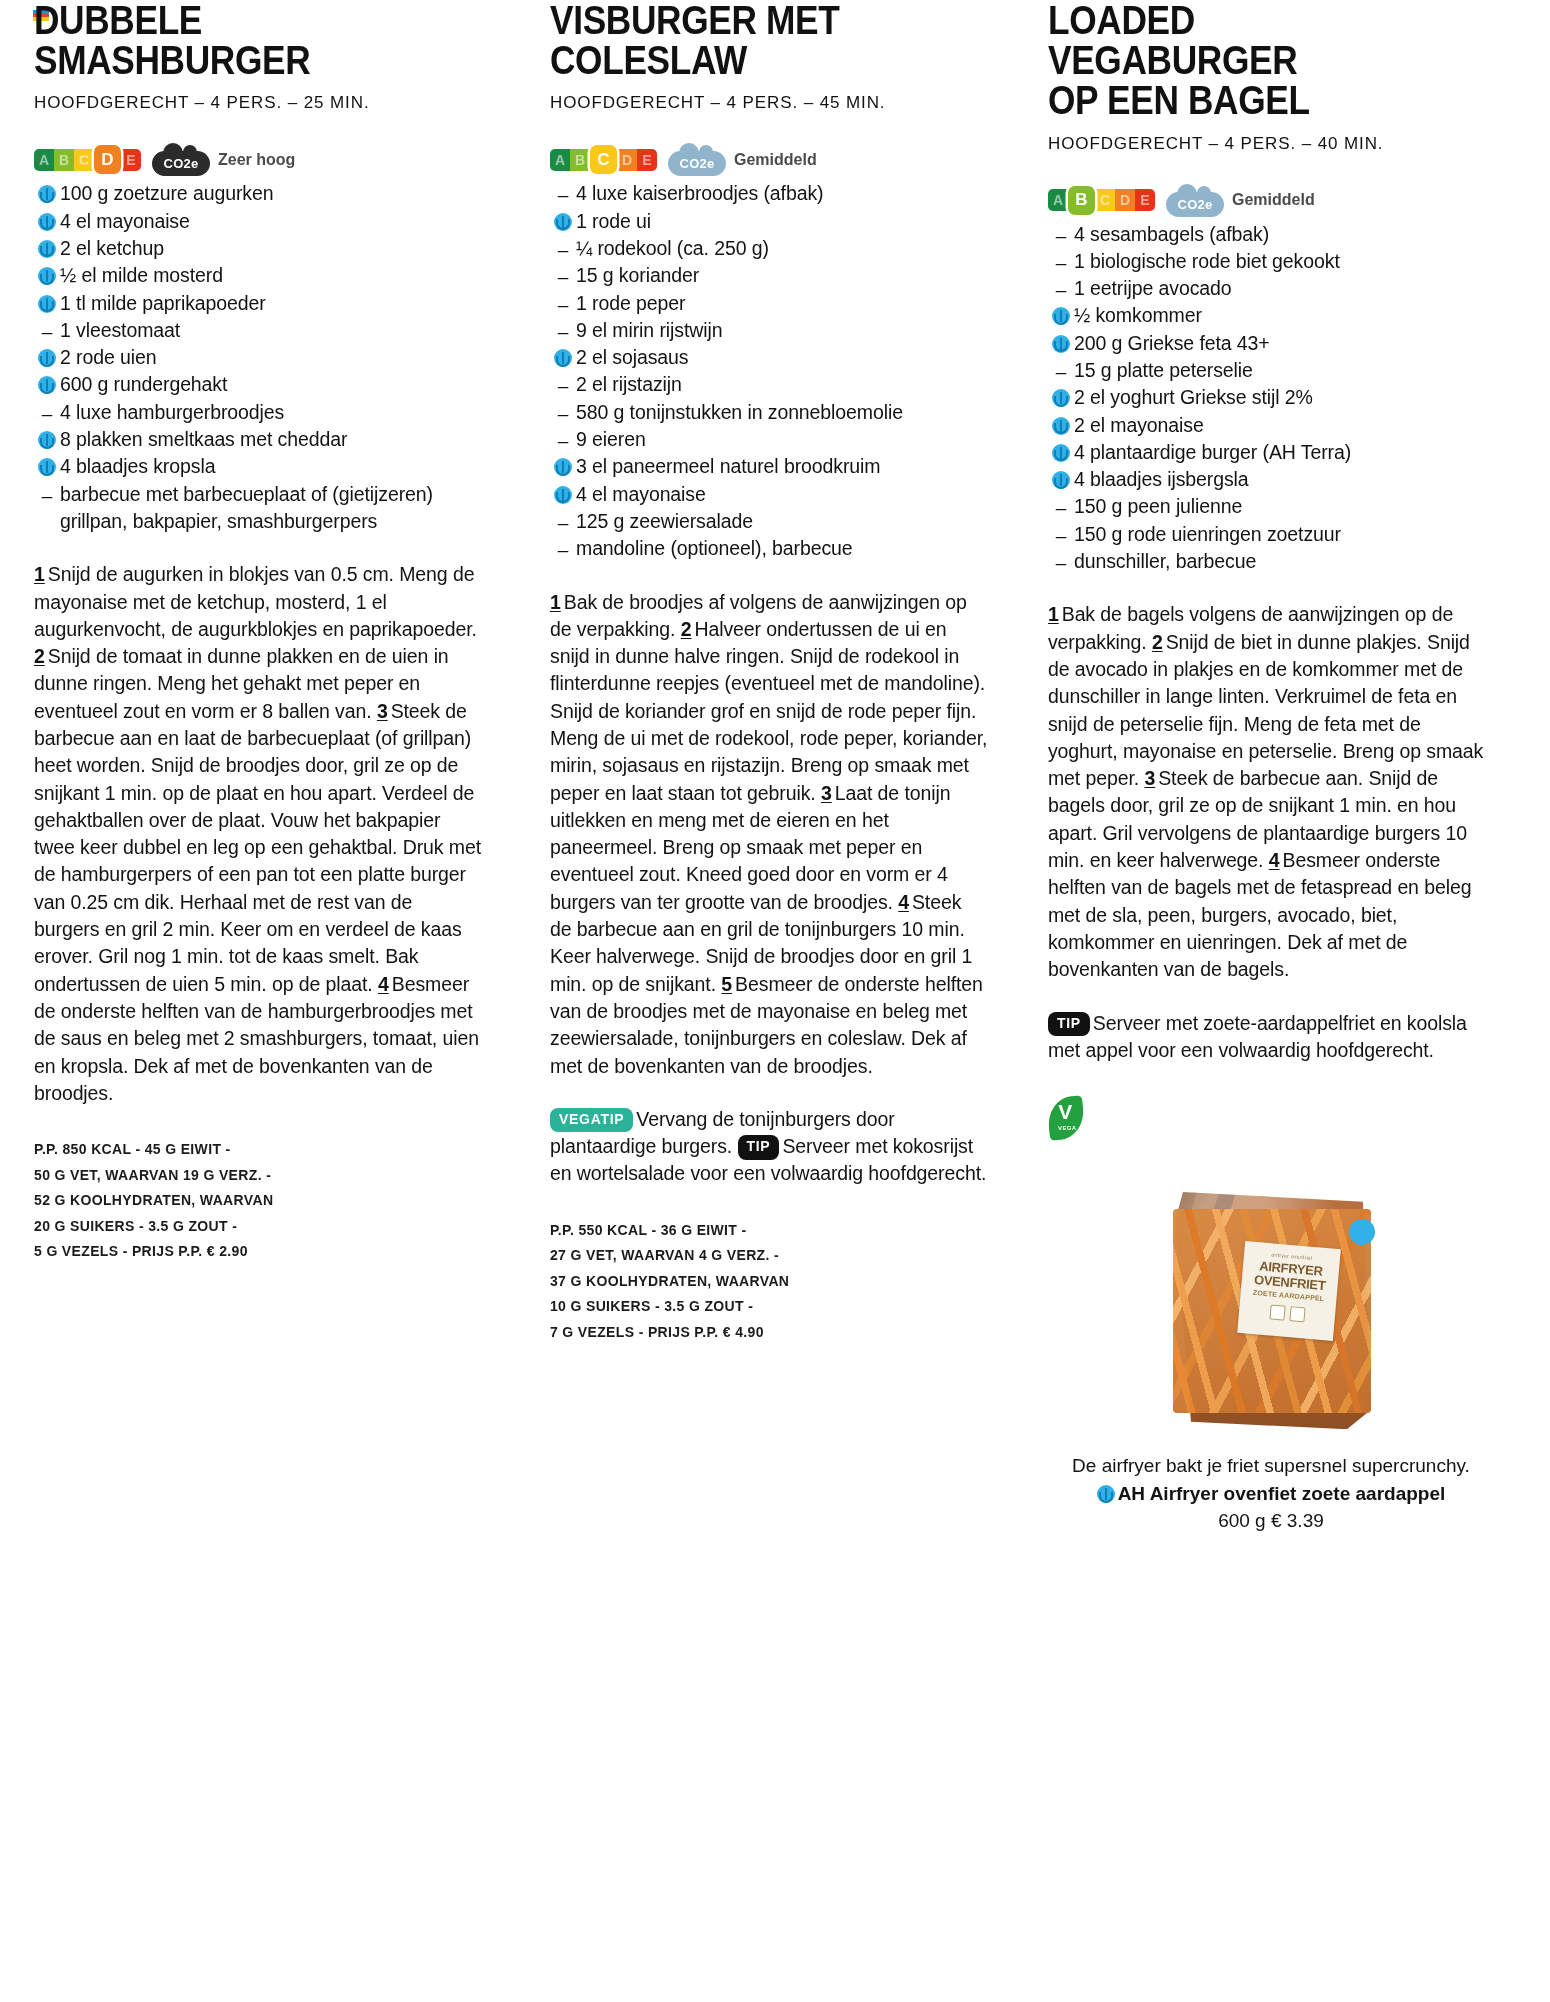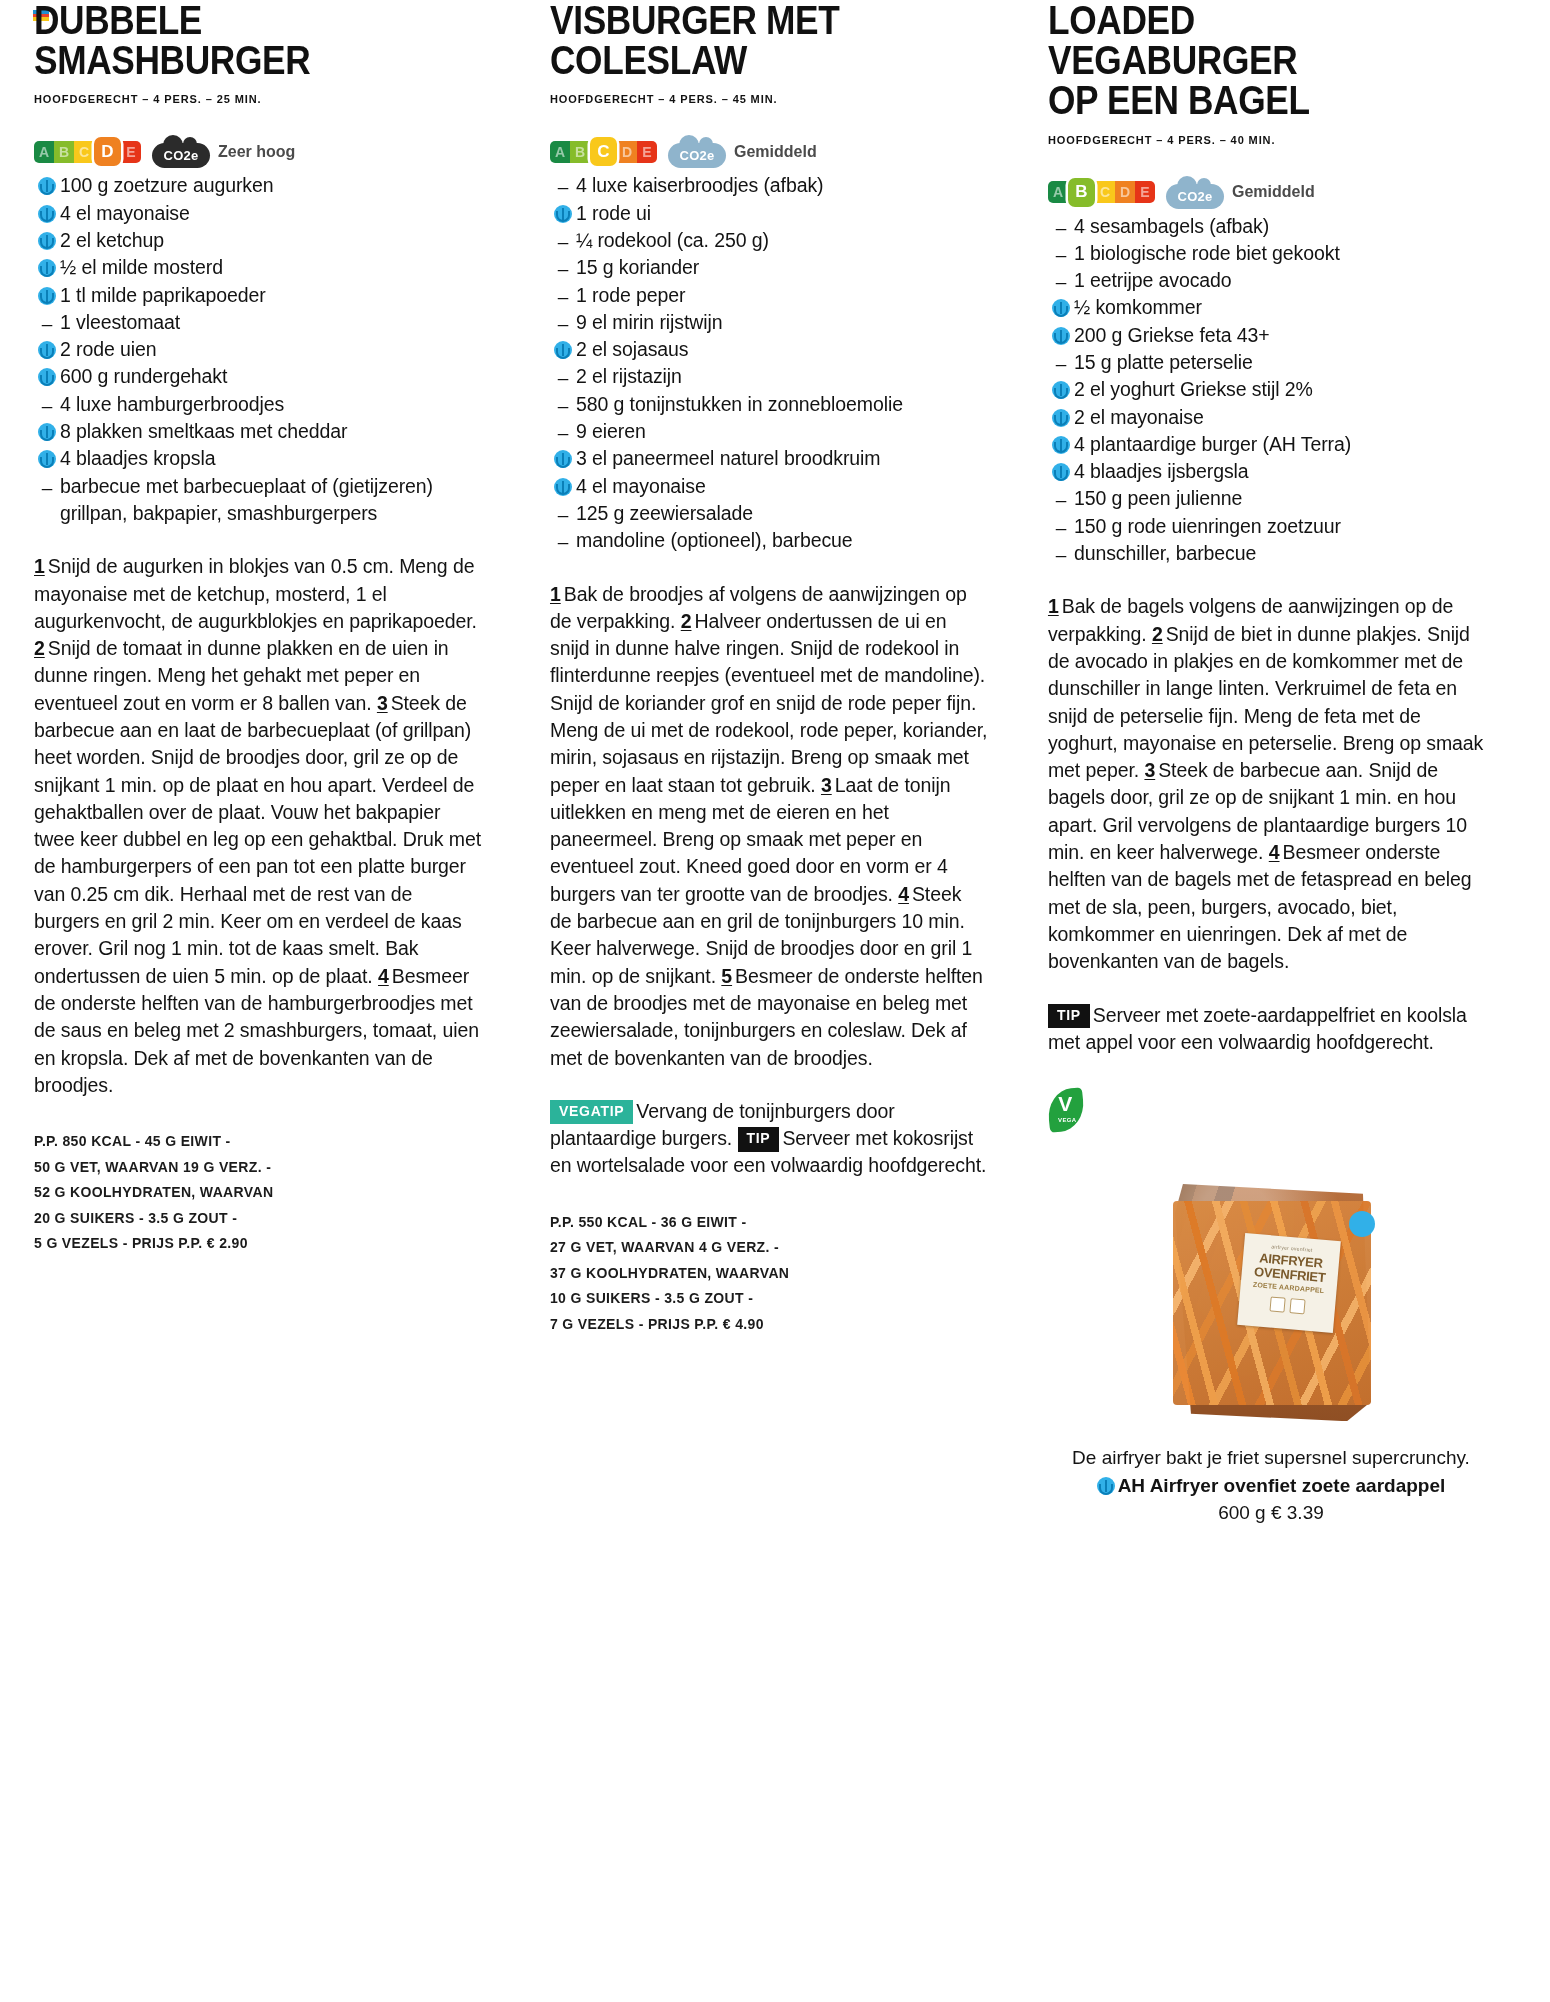--- a/index.html
+++ b/index.html
@@ -49,22 +49,22 @@
   .title-tick {
     position: absolute;
     width: 16px; height: 11px;
     left: 17px; top: 10px;
     background: linear-gradient(#1f8fcf 0 33%, #e8432c 33% 66%, #f5c518 66% 100%);
   }
   .col-2 .recipe-title, .col-3 .recipe-title { }
 
   .subtitle {
     margin-top: 13px;
-    font-size: 11px;
-    font-weight: 700;
+    font-size: 17px;
+    font-weight: 400;
     letter-spacing: 0.9px;
     text-transform: uppercase;
     color: #111;
   }
 
   
   .score-row {
     display: flex;
     align-items: center;
     gap: 11px;
@@ -204,21 +204,21 @@
     color: #131313;
     letter-spacing: -0.1px;
   }
   .badge {
     display: inline-block;
     font-size: 14px;
     font-weight: 700;
     letter-spacing: 0.7px;
     color: #fff;
     padding: 2px 9px 3px;
-    border-radius: 0;
+    border-radius: 8px;
     vertical-align: 2px;
     margin-right: 3px;
   }
   .badge-vega { background: #2bb39a; }
   .badge-tip  { background: #111; }
 
   
   .nutrition {
     margin-top: 30px;
     font-size: 14px;

